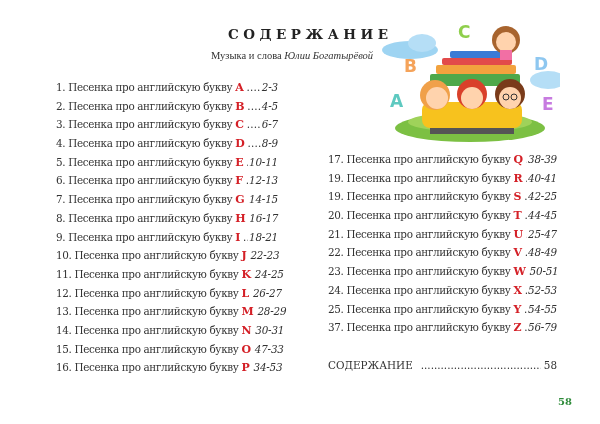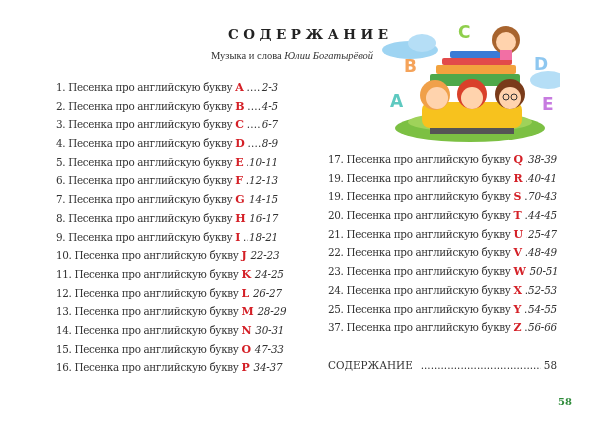--- a/index.html
+++ b/index.html
@@ -195,21 +195,21 @@
       <span>Песенка про английскую букву</span>
       <span class="letter">O</span>
       <span class="dots"></span>
       <span class="pages">47-33</span>
     </div>
   <div class="row">
       <span class="num">16.</span>
       <span>Песенка про английскую букву</span>
       <span class="letter">P</span>
       <span class="dots"></span>
-      <span class="pages">34-37</span>
+      <span class="pages">34-53</span>
     </div>
 </div>
 
 <div class="toc-col col-right">
   <div class="row">
       <span class="num">17.</span>
       <span>Песенка про английскую букву</span>
       <span class="letter">Q</span>
       <span class="dots"></span>
       <span class="pages">38-39</span>
@@ -219,21 +219,21 @@
       <span>Песенка про английскую букву</span>
       <span class="letter">R</span>
       <span class="dots"></span>
       <span class="pages">40-41</span>
     </div>
   <div class="row">
       <span class="num">19.</span>
       <span>Песенка про английскую букву</span>
       <span class="letter">S</span>
       <span class="dots"></span>
-      <span class="pages">70-43</span>
+      <span class="pages">42-25</span>
     </div>
   <div class="row">
       <span class="num">20.</span>
       <span>Песенка про английскую букву</span>
       <span class="letter">T</span>
       <span class="dots"></span>
       <span class="pages">44-45</span>
     </div>
   <div class="row">
       <span class="num">21.</span>
@@ -268,21 +268,21 @@
       <span>Песенка про английскую букву</span>
       <span class="letter">Y</span>
       <span class="dots"></span>
       <span class="pages">54-55</span>
     </div>
   <div class="row">
       <span class="num">37.</span>
       <span>Песенка про английскую букву</span>
       <span class="letter">Z</span>
       <span class="dots"></span>
-      <span class="pages">56-66</span>
+      <span class="pages">56-79</span>
     </div>
 </div>
 
 <div class="summary">
   <span>СОДЕРЖАНИЕ</span>
   <span class="dots"></span>
   <span>58</span>
 </div>
 
 <div class="page-number">58</div>

